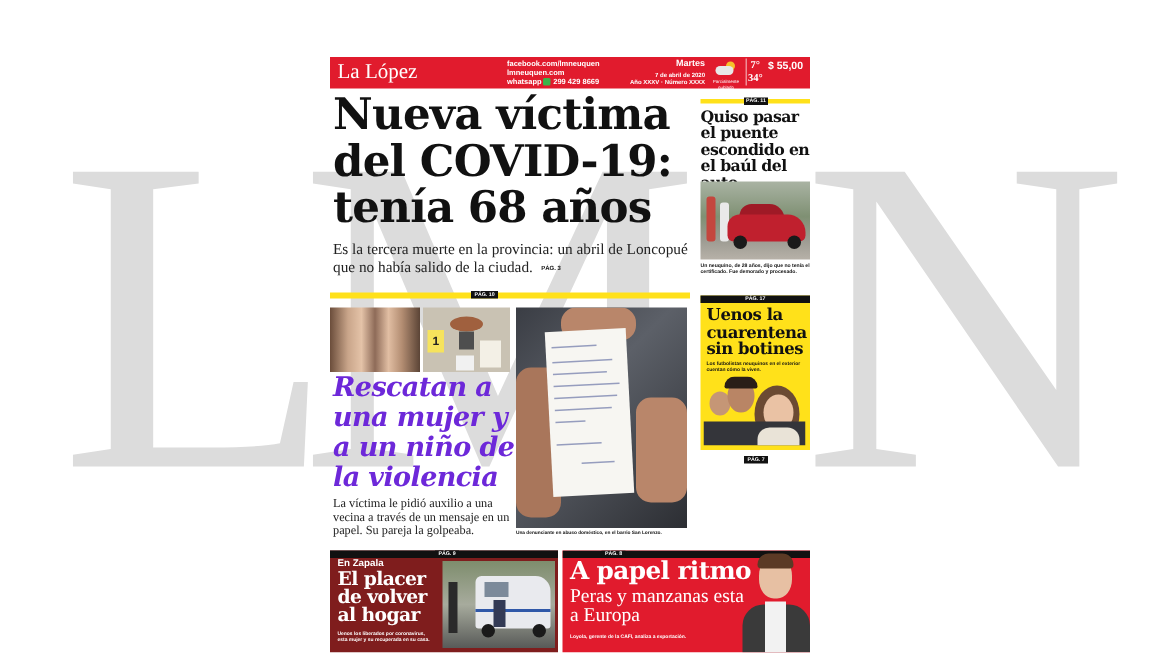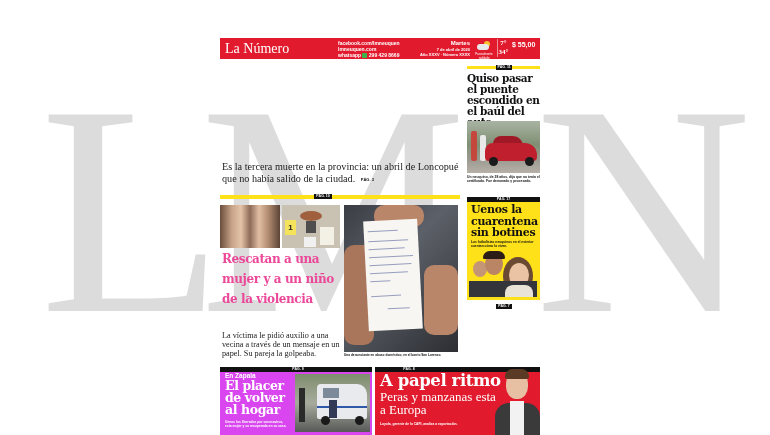--- a/index.html
+++ b/index.html
@@ -48,21 +48,21 @@
   .ph-evidence { left: 62px; top: 205px; width: 58px; height: 43px; background: #c9c2b3; }
   .ev-glove { position: absolute; left: 18px; top: 6px; width: 22px; height: 10px; background: #a0603e; border-radius: 50%; }
   .ev-gun { position: absolute; left: 24px; top: 16px; width: 10px; height: 12px; background: #4e4e4e; }
   .ev-tag1 { position: absolute; left: 3px; top: 15px; width: 11px; height: 15px; background: #f6e35c; font-family: "Liberation Sans", sans-serif; font-size: 8px; font-weight: bold; text-align: center; line-height: 15px; color: #222; }
   .ev-tag2 { position: absolute; left: 38px; top: 22px; width: 14px; height: 18px; background: #f3f0e6; }
   .ev-tag3 { position: absolute; left: 22px; top: 32px; width: 12px; height: 10px; background: #f1f1f1; }
   .ph-note { left: 124px; top: 205px; width: 114px; height: 147px; background: linear-gradient(135deg, #3a3d44 0%, #5c6068 40%, #2c2e33 100%); }
   .note-paper { position: absolute; left: 22px; top: 15px; width: 54px; height: 110px; background: #f7f6f2; transform: rotate(-3deg); }
   .note-line { position: absolute; left: 4px; height: 1px; background: #6c78a8; opacity: .7; }
   .hand { position: absolute; background: #b9866a; border-radius: 10px; }
-  .rescue-hl { position: absolute; left: 2px; top: 249px; width: 122px; font-family: "DejaVu Serif", serif; font-weight: bold; font-size: 12px; line-height: 20px; color: #ec4899; letter-spacing: -0.4px; }
+  .rescue-hl { position: absolute; left: 2px; top: 249px; width: 122px; font-family: "DejaVu Serif", serif; font-weight: bold; font-size: 18px; line-height: 20px; color: #6d28d9; letter-spacing: -0.4px; font-style: italic; }
   .rescue-sub { position: absolute; left: 2px; top: 331px; width: 122px; font-family: Liberation Serif, serif; font-size: 8.2px; line-height: 9px; color: #222; }
   .note-cap { position: absolute; left: 124px; top: 353px; width: 116px; font-family: "Liberation Sans", sans-serif; font-size: 3.2px; font-weight: bold; color: #111; }
 
   
   .side-hl1 { position: absolute; left: 247px; top: 73px; width: 73px; font-family: "DejaVu Serif", serif; font-weight: bold; font-size: 10.5px; line-height: 11px; color: #111; letter-spacing: -0.4px; }
   .ph-car { left: 247px; top: 121px; width: 73px; height: 52px; background: linear-gradient(180deg, #a9b3a3 0%, #7f9073 45%, #9c9b92 75%, #b7b1a8 100%); }
   .car-body { position: absolute; left: 18px; top: 22px; width: 52px; height: 18px; background: #c0202e; border-radius: 8px 12px 4px 4px; }
   .car-roof { position: absolute; left: 26px; top: 15px; width: 30px; height: 10px; background: #9f1a26; border-radius: 8px 10px 0 0; }
   .car-wheel1, .car-wheel2 { position: absolute; top: 36px; width: 9px; height: 9px; background: #1a1a1a; border-radius: 50%; }
   .car-wheel1 { left: 22px; } .car-wheel2 { left: 58px; }
@@ -71,21 +71,21 @@
 
   .yellow-box { position: absolute; left: 247px; top: 197px; width: 73px; height: 103px; background: #ffe11a; }
   .yb-hl { position: absolute; left: 4px; top: 7px; width: 68px; font-family: "DejaVu Serif", serif; font-weight: bold; font-size: 11px; line-height: 11.5px; color: #111; letter-spacing: -0.3px; }
   .yb-sub { position: absolute; left: 4px; top: 43px; width: 66px; font-family: "Liberation Sans", sans-serif; font-size: 3.3px; line-height: 4px; font-weight: bold; color: #111; }
   .yb-photo { position: absolute; left: 2px; top: 54px; width: 68px; height: 46px; background: #ffe11a; overflow: hidden; }
   .face { position: absolute; border-radius: 50%; }
 
   .side-hl2 { position: absolute; left: 247px; top: 313px; width: 73px; font-family: "DejaVu Serif", serif; font-weight: bold; font-size: 10px; line-height: 11px; color: #111; letter-spacing: -0.4px; }
 
   
-  .bot-left { position: absolute; left: 0; top: 367px; width: 152px; height: 68px; background: #d946ef; }
+  .bot-left { position: absolute; left: 0; top: 367px; width: 152px; height: 68px; background: #7f1d1d; }
   .bot-right { position: absolute; left: 155px; top: 367px; width: 165px; height: 68px; background: #e11b2d; overflow: hidden; }
   .bl-kicker { position: absolute; left: 5px; top: 5px; font-family: "Liberation Sans", sans-serif; font-size: 6.5px; color: #fff; font-weight: bold; }
   .bl-hl { position: absolute; left: 5px; top: 13px; width: 75px; font-family: "DejaVu Serif", serif; font-weight: bold; font-size: 12.5px; line-height: 12px; color: #fff; letter-spacing: -0.4px; }
   .bl-sub { position: absolute; left: 5px; top: 53px; width: 65px; font-family: "Liberation Sans", sans-serif; font-size: 3.3px; line-height: 4px; color: #fff; font-weight: bold; }
   .ph-truck { left: 75px; top: 7px; width: 75px; height: 58px; background: linear-gradient(180deg, #7e8d6d 0%, #a7ab9d 50%, #585a58 100%); }
   .truck { position: absolute; left: 22px; top: 10px; width: 50px; height: 35px; background: #e9eaee; border-radius: 4px 10px 2px 2px; }
   .truck-win { position: absolute; left: 28px; top: 14px; width: 16px; height: 10px; background: #7c8a9a; }
   .truck-stripe { position: absolute; left: 22px; top: 32px; width: 50px; height: 2px; background: #3058a8; }
   .truck-wheel { position: absolute; top: 42px; width: 9px; height: 9px; background: #1a1a1a; border-radius: 50%; }
   .br-hl { position: absolute; left: 5px; top: 5px; font-family: "DejaVu Serif", serif; font-weight: bold; font-size: 16.5px; color: #fff; letter-spacing: -0.4px; line-height: 18px; }
@@ -101,21 +101,21 @@
 <body>
 
 <div class="wm wm-l">L</div>
 <div class="wm wm-m">M</div>
 <div class="wm wm-n">N</div>
 
 <div class="page">
 
 
   <div class="redbar">
-    <span class="rb-title">La Número</span>
+    <span class="rb-title">La López</span>
     <div class="rb-social">
       <div>facebook.com/lmneuquen</div>
       <div>lmneuquen.com</div>
       <div>
         <span>whatsapp</span>
         <span class="rb-wa"></span>
         <span>299 429 8669</span>
       </div>
     </div>
     <div class="rb-date">
@@ -128,20 +128,21 @@
       <div class="cloud"></div>
       <div class="rb-wlabel">Parcialmente nublado</div>
     </div>
     <div class="rb-temps">
       <div>7°</div>
       <div>34°</div>
     </div>
     <span class="rb-price">$ 55,00</span>
   </div>
 
+  <div class="lead-hl">Nueva víctima del COVID-19: tenía 68 años</div>
   <div class="lead-sub">
     <span>Es la tercera muerte en la provincia: un abril de Loncopué que no había salido de la ciudad.</span>
     <span class="pag pag-inline">PÁG. 3</span>
   </div>
 
   <div class="yellow-rule" style="left:0; top:195px; width:240px;"></div>
   <div class="pagtag" style="left:94px; top:194px; width:18px;">PÁG. 10</div>
 
   <div class="photo ph-legs"></div>
   <div class="photo ph-evidence">

